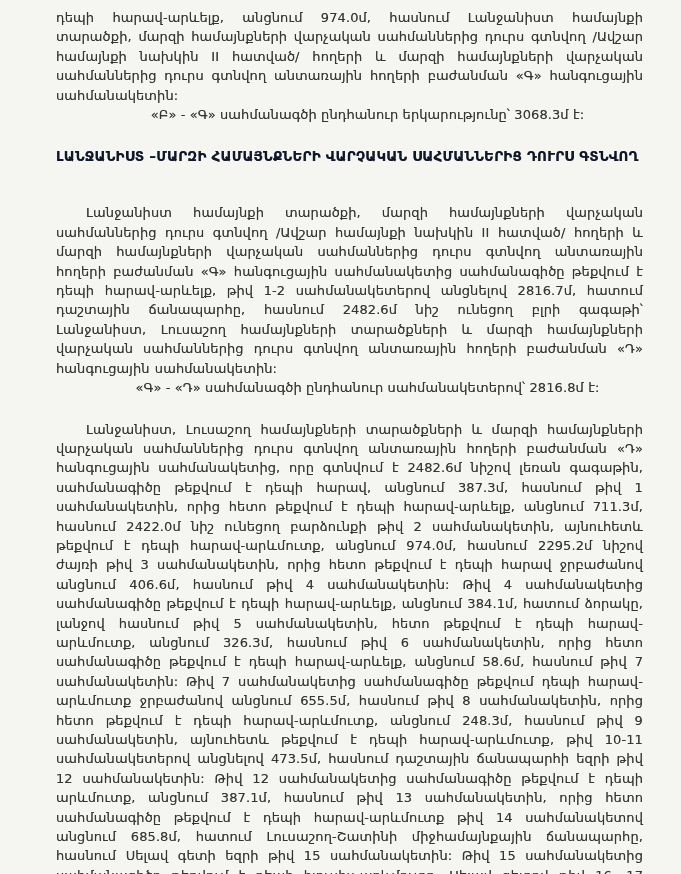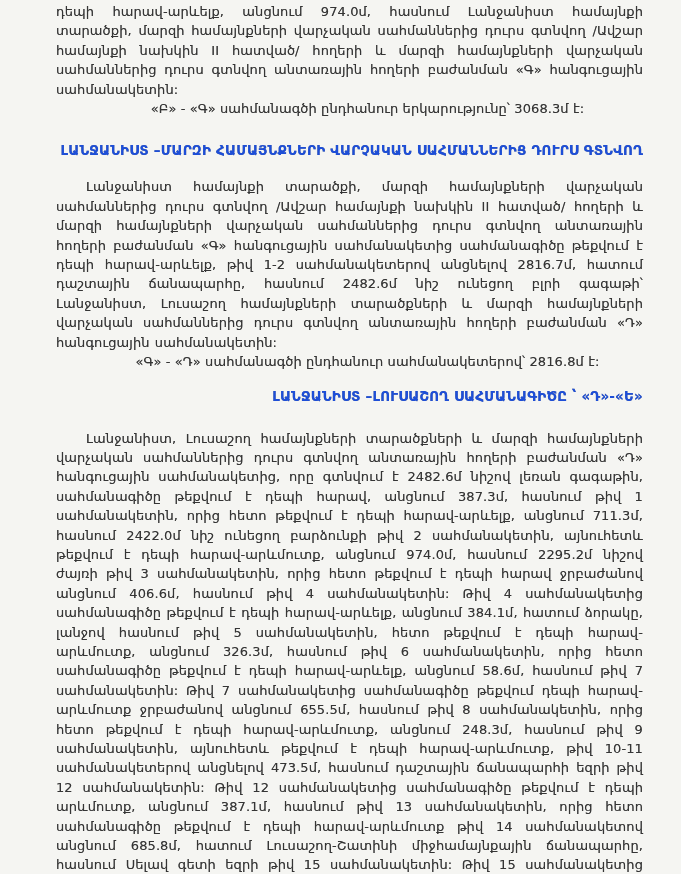--- a/index.html
+++ b/index.html
@@ -11,21 +11,21 @@
     height: 874px;
     overflow: hidden;
     background: #f5f5f2;
     font-family: "DejaVu Sans", sans-serif;
     color: #353535;
   }
   .page {
     box-sizing: border-box;
     width: 681px;
     height: 874px;
-    padding: 2px 38px 0 56px;
+    padding: 8px 38px 0 56px;
     text-shadow: 0 0 0.6px rgba(55,55,55,0.55);
   }
   .body-text {
     margin: 0;
     font-size: 13px;
     line-height: 19.4px;
     text-align: justify;
     text-indent: 30px;
     letter-spacing: 0.1px;
     word-spacing: 1px;
@@ -39,46 +39,43 @@
     line-height: 19.4px;
     text-indent: 36px;
     letter-spacing: 0.1px;
     text-align: center;
   }
   .heading {
     margin: 0;
     font-size: 13.5px;
     font-weight: bold;
     line-height: 21px;
-    text-align: right;
-    color: #1d4ed8;
+    text-align: left;
+    color: #0f172a;
     letter-spacing: 0.2px;
   }
   .heading span { display: block; }
   .gap-a { margin-top: 22px; }  
-  .gap-b { margin-top: 16px; }  
+  .gap-b { margin-top: 36px; }  
   .gap-c { margin-top: 14px; }  
   .gap-d { margin-top: 22px; }  
 </style>
 </head>
 <body>
 
 <div class="page">
 
   <p class="body-text continuation">դեպի հարավ-արևելք, անցնում 974.0մ, հասնում Լանջանիստ համայնքի տարածքի, մարզի համայնքների վարչական սահմաններից դուրս գտնվող /Ավշար համայնքի նախկին II հատված/ հողերի և մարզի համայնքների վարչական սահմաններից դուրս գտնվող անտառային հողերի բաժանման «Գ» հանգուցային սահմանակետին:</p>
 
   <p class="length-line">«Բ» - «Գ» սահմանագծի ընդհանուր երկարությունը՝ 3068.3մ է:</p>
 
   <h2 class="heading gap-a">
     <span>ԼԱՆՋԱՆԻՍՏ –ՄԱՐԶԻ ՀԱՄԱՅՆՔՆԵՐԻ ՎԱՐՉԱԿԱՆ ՍԱՀՄԱՆՆԵՐԻՑ ԴՈՒՐՍ ԳՏՆՎՈՂ</span>
   </h2>
 
   <p class="body-text gap-b">Լանջանիստ համայնքի տարածքի, մարզի համայնքների վարչական սահմաններից դուրս գտնվող /Ավշար համայնքի նախկին II հատված/ հողերի և մարզի համայնքների վարչական սահմաններից դուրս գտնվող անտառային հողերի բաժանման «Գ» հանգուցային սահմանակետից սահմանագիծը թեքվում է դեպի հարավ-արևելք, թիվ 1-2 սահմանակետերով անցնելով 2816.7մ, հատում դաշտային ճանապարհը, հասնում 2482.6մ նիշ ունեցող բլրի գագաթի՝ Լանջանիստ, Լուսաշող համայնքների տարածքների և մարզի համայնքների վարչական սահմաններից դուրս գտնվող անտառային հողերի բաժանման «Դ» հանգուցային սահմանակետին:</p>
 
   <p class="length-line">«Գ» - «Դ» սահմանագծի ընդհանուր սահմանակետերով՝ 2816.8մ է:</p>
 
-  <h2 class="heading gap-c">
-    <span>ԼԱՆՋԱՆԻՍՏ –ԼՈՒՍԱՇՈՂ ՍԱՀՄԱՆԱԳԻԾԸ ՝  «Դ»-«Ե»</span>
-  </h2>
 
   <p class="body-text gap-d">Լանջանիստ, Լուսաշող համայնքների տարածքների և մարզի համայնքների վարչական սահմաններից դուրս գտնվող անտառային հողերի բաժանման «Դ» հանգուցային սահմանակետից, որը գտնվում է 2482.6մ նիշով լեռան գագաթին, սահմանագիծը թեքվում է դեպի հարավ, անցնում 387.3մ, հասնում թիվ 1 սահմանակետին, որից հետո թեքվում է դեպի հարավ-արևելք, անցնում 711.3մ, հասնում 2422.0մ նիշ ունեցող բարձունքի թիվ 2 սահմանակետին, այնուհետև թեքվում է դեպի հարավ-արևմուտք, անցնում 974.0մ, հասնում 2295.2մ նիշով ժայռի թիվ 3 սահմանակետին, որից հետո թեքվում է դեպի հարավ ջրբաժանով անցնում 406.6մ, հասնում թիվ 4 սահմանակետին: Թիվ 4 սահմանակետից սահմանագիծը թեքվում է դեպի հարավ-արևելք, անցնում 384.1մ, հատում ձորակը, լանջով հասնում թիվ 5 սահմանակետին, հետո թեքվում է դեպի հարավ-արևմուտք, անցնում 326.3մ, հասնում թիվ 6 սահմանակետին, որից հետո սահմանագիծը թեքվում է դեպի հարավ-արևելք, անցնում 58.6մ, հասնում թիվ 7 սահմանակետին: Թիվ 7 սահմանակետից սահմանագիծը թեքվում դեպի հարավ-արևմուտք ջրբաժանով անցնում 655.5մ, հասնում թիվ 8 սահմանակետին, որից հետո թեքվում է դեպի հարավ-արևմուտք, անցնում 248.3մ, հասնում թիվ 9 սահմանակետին, այնուհետև թեքվում է դեպի հարավ-արևմուտք, թիվ 10-11 սահմանակետերով անցնելով 473.5մ, հասնում դաշտային ճանապարհի եզրի թիվ 12 սահմանակետին: Թիվ 12 սահմանակետից սահմանագիծը թեքվում է դեպի արևմուտք, անցնում 387.1մ, հասնում թիվ 13 սահմանակետին, որից հետո սահմանագիծը թեքվում է դեպի հարավ-արևմուտք թիվ 14 սահմանակետով անցնում 685.8մ, հատում Լուսաշող-Շատինի միջհամայնքային ճանապարհը, հասնում Սելավ գետի եզրի թիվ 15 սահմանակետին: Թիվ 15 սահմանակետից սահմանագիծը թեքվում է դեպի հյուսիս-արևմուտք, Սելավ գետով թիվ 16, 17 սահմանակետերով անցնում 602.2մ, հասնում թիվ 18 սահմանակետին: Թիվ 18 սահմանակետից սահմանագիծը ձորակով թեքվում է դեպի հարավ, թիվ 19, 20 սահմանակետերով անցնում 1175.8մ, հասնում Լանջանիստ, Լուսաշող համայնքների տարածքների և մարզի համայնքների վարչական սահմաններից դուրս գտնվող հողերի բաժանման «Ե» հանգուցային սահմանակետին:</p>
 
 </div>
 
 </body></html>

